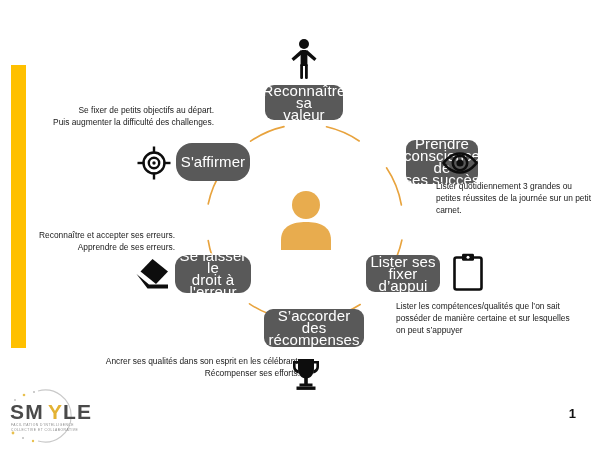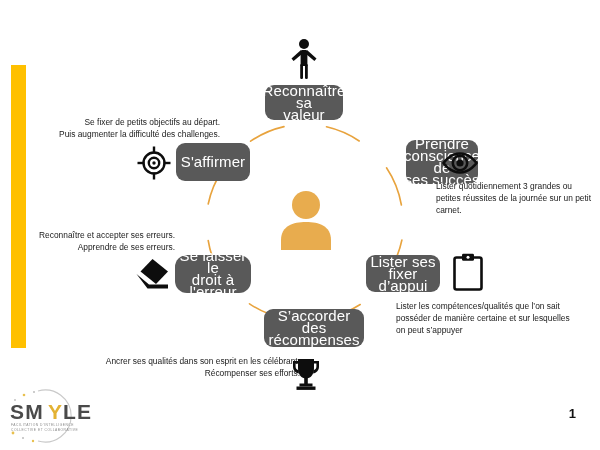--- a/index.html
+++ b/index.html
@@ -185,35 +185,35 @@
   </div>
   <div class="icon" style="left:133px; top:256px; width:38px; height:36px;">
     <svg viewBox="0 0 38 36" width="38" height="36">
       <path d="M 19.5 3 L 35 15.5 L 23 28 L 7.5 15.5 Z" fill="#0d0d0d"></path>
       <path d="M 3.5 18 L 16 28.5 L 35 28.5 L 35 32.5 L 14.5 32.5 Z" fill="#0d0d0d"></path>
     </svg>
   </div>
   <div class="note left" style="left:30px; top:229px; width:145px;">Reconnaître et accepter ses erreurs.
 Apprendre de ses erreurs.</div>
 
-  <div class="node-box" style="left:176px; top:143px; width:74px; height:38px;">
+  <div class="node-box" style="left:176px; top:143px; width:74px; height:38px;border-radius:16px;">
     <span class="node-label">S'affirmer</span>
   </div>
   <div class="icon" style="left:137px; top:146px; width:34px; height:34px;">
     <svg viewBox="0 0 34 34" width="34" height="34">
       <circle cx="17" cy="17" r="10.5" fill="none" stroke="#0d0d0d" stroke-width="2.4"></circle>
       <circle cx="17" cy="17" r="5.2" fill="none" stroke="#0d0d0d" stroke-width="2.4"></circle>
       <circle cx="17" cy="17" r="1.7" fill="#0d0d0d"></circle>
       <rect x="15.8" y="0.5" width="2.4" height="7" fill="#0d0d0d"></rect>
       <rect x="15.8" y="26.5" width="2.4" height="7" fill="#0d0d0d"></rect>
       <rect x="0.5" y="15.8" width="7" height="2.4" fill="#0d0d0d"></rect>
       <rect x="26.5" y="15.8" width="7" height="2.4" fill="#0d0d0d"></rect>
     </svg>
   </div>
-  <div class="note left" style="left:40px; top:104px; width:180px;margin-top:12px;">Se fixer de petits objectifs au départ.
+  <div class="note left" style="left:34px; top:104px; width:180px;">Se fixer de petits objectifs au départ.
 Puis augmenter la difficulté des challenges.</div>
 
   <div class="logo">
     <svg viewBox="0 0 112 60" width="112" height="60">
       <path d="M 34 5 A 26 26 0 1 1 34 55" fill="none" stroke="#C9C9C9" stroke-width="1.1"></path>
       <circle cx="20" cy="9" r="1.3" fill="#E8C04E"></circle>
       <circle cx="30" cy="6" r="1.0" fill="#BDBDBD"></circle>
       <circle cx="11" cy="14" r="0.9" fill="#BDBDBD"></circle>
       <circle cx="9" cy="47" r="1.4" fill="#E8C04E"></circle>
       <circle cx="19" cy="52" r="1.0" fill="#BDBDBD"></circle>

